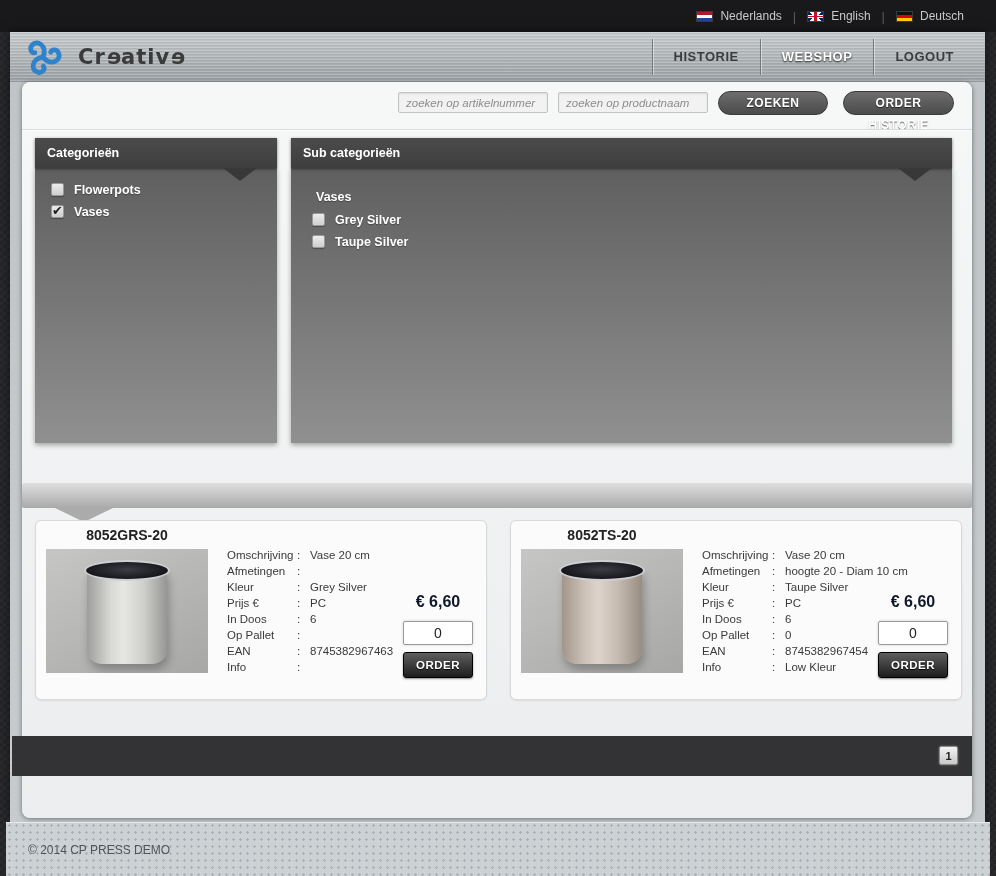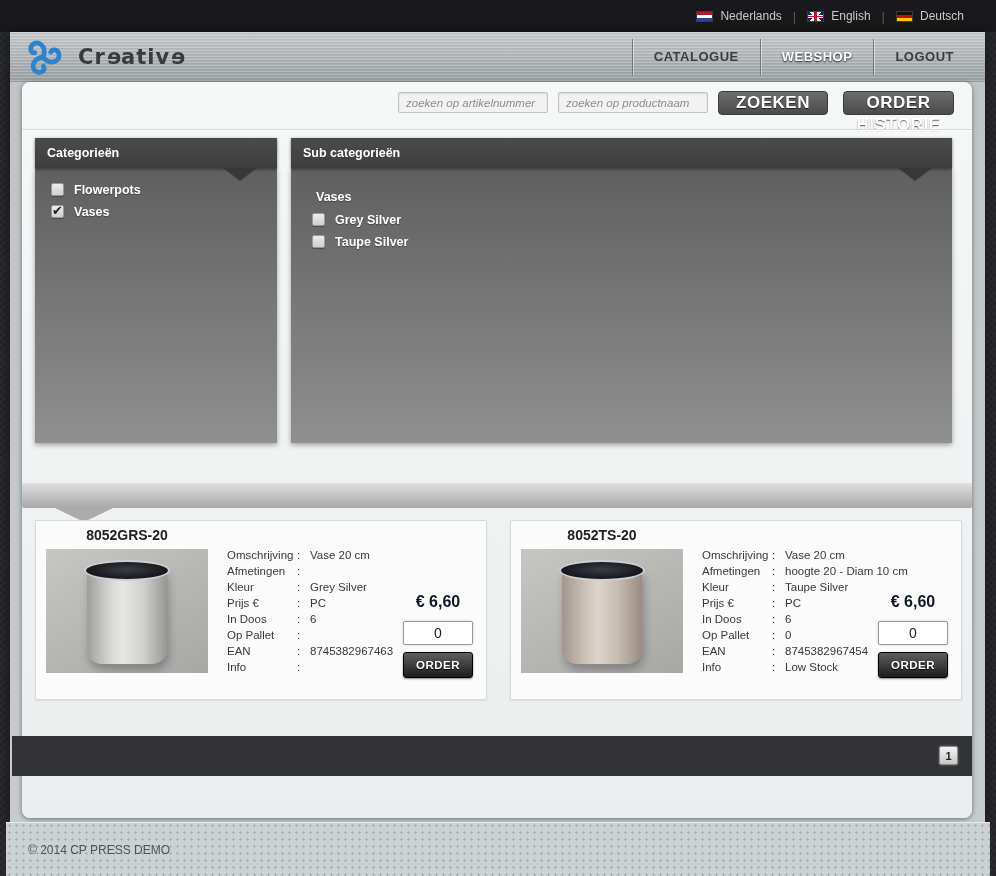--- a/index.html
+++ b/index.html
@@ -81,22 +81,22 @@
     background:#f2f2f2;border:1px solid #c3c3c3;border-radius:2px;
     font-family:inherit;font-size:11.5px;font-style:italic;color:#555;
     padding:0 7px;box-shadow:inset 0 1px 2px rgba(0,0,0,.10);
   }
   .search-input::placeholder{color:#8d8d8d;font-style:italic;}
   .input-artikel{left:376px;}
   .input-product{left:536px;}
   .btn{
     position:absolute;top:9px;height:24px;
     background:linear-gradient(#6d6d6d,#4b4b4b);
-    border:1px solid #3a3a3a;border-radius:4px;
-    color:#fff;font-weight:bold;font-size:17px;letter-spacing:.5px;
+    border:1px solid #3a3a3a;border-radius:12px;
+    color:#fff;font-weight:bold;font-size:12px;letter-spacing:.5px;
     text-align:center;line-height:22px;cursor:pointer;
     text-shadow:0 1px 1px rgba(0,0,0,.6);
   }
   .btn-zoeken{left:696px;width:110px;}
   .btn-historie{left:821px;width:111px;}
   .search-divider{position:absolute;left:0;top:47px;width:950px;height:1px;background:#d8dadb;box-shadow:0 1px 0 #fbfcfc;}
 
   
   .panel{position:absolute;top:56px;height:305px;}
   .panel-cat{left:13px;width:242px;}
@@ -141,21 +141,21 @@
   }
   .big-divider-notch{
     position:absolute;left:33px;top:426px;width:0;height:0;
     border-left:29px solid transparent;border-right:29px solid transparent;
     border-top:14px solid #ababab;
   }
 
   
   .card{
     position:absolute;top:438px;width:452px;height:180px;
-    background:#fbfbfc;border:1px solid #d9d9d9;border-radius:1px;
+    background:#fbfbfc;border:1px solid #d9d9d9;border-radius:6px;
     box-shadow:0 1px 2px rgba(0,0,0,.08);
   }
   .card-1{left:13px;} .card-2{left:488px;}
   .card-title{position:absolute;left:10px;top:6px;width:162px;text-align:center;font-weight:bold;font-size:14px;color:#222;}
   .product-img{
     position:absolute;left:10px;top:28px;width:162px;height:124px;overflow:hidden;
     background:linear-gradient(150deg,#c6c6c5,#a7a7a6);
   }
   .vase{position:absolute;left:41px;top:18px;width:80px;height:97px;
     border-radius:10px 10px 16px 16px / 6px 6px 14px 14px;
@@ -239,21 +239,21 @@
             <path d="M20.5,19 C24,8 14,1.5 8.5,7.5 C5.5,11 7.5,16 11.5,15.5"></path>
             <path d="M20.5,19 C24,8 14,1.5 8.5,7.5 C5.5,11 7.5,16 11.5,15.5" transform="rotate(120 20 20)"></path>
             <path d="M20.5,19 C24,8 14,1.5 8.5,7.5 C5.5,11 7.5,16 11.5,15.5" transform="rotate(240 20 20)"></path>
           </g>
         </svg>
       </span>
       <span class="logo-text"><span>Cr</span><span class="flip">e</span><span>ativ</span><span class="flip">e</span></span>
     </div>
     <div class="nav">
       <span class="nav-sep"></span>
-      <span class="nav-item">CATALOGUE</span>
+      <span class="nav-item">HISTORIE</span>
       <span class="nav-sep"></span>
       <span class="nav-item active">WEBSHOP</span>
       <span class="nav-sep"></span>
       <span class="nav-item">LOGOUT</span>
     </div>
   </div>
 
   <div class="content">
 
     <input class="search-input input-artikel" type="text" placeholder="zoeken op artikelnummer" style="">
@@ -389,21 +389,21 @@
             <span class="dvalue">0</span>
           </div>
         <div class="drow">
             <span class="dlabel">EAN</span>
             <span class="dcolon">:</span>
             <span class="dvalue">8745382967454</span>
           </div>
         <div class="drow">
             <span class="dlabel">Info</span>
             <span class="dcolon">:</span>
-            <span class="dvalue">Low Stock</span>
+            <span class="dvalue">Low Kleur</span>
           </div>
       </div>
       <div class="price">€ 6,60</div>
       <input class="qty-input" type="text" value="0" style="">
       <div class="order-btn">ORDER</div>
     </div>
 
     <div class="pagination">
       <div class="page-btn">1</div>
     </div>

